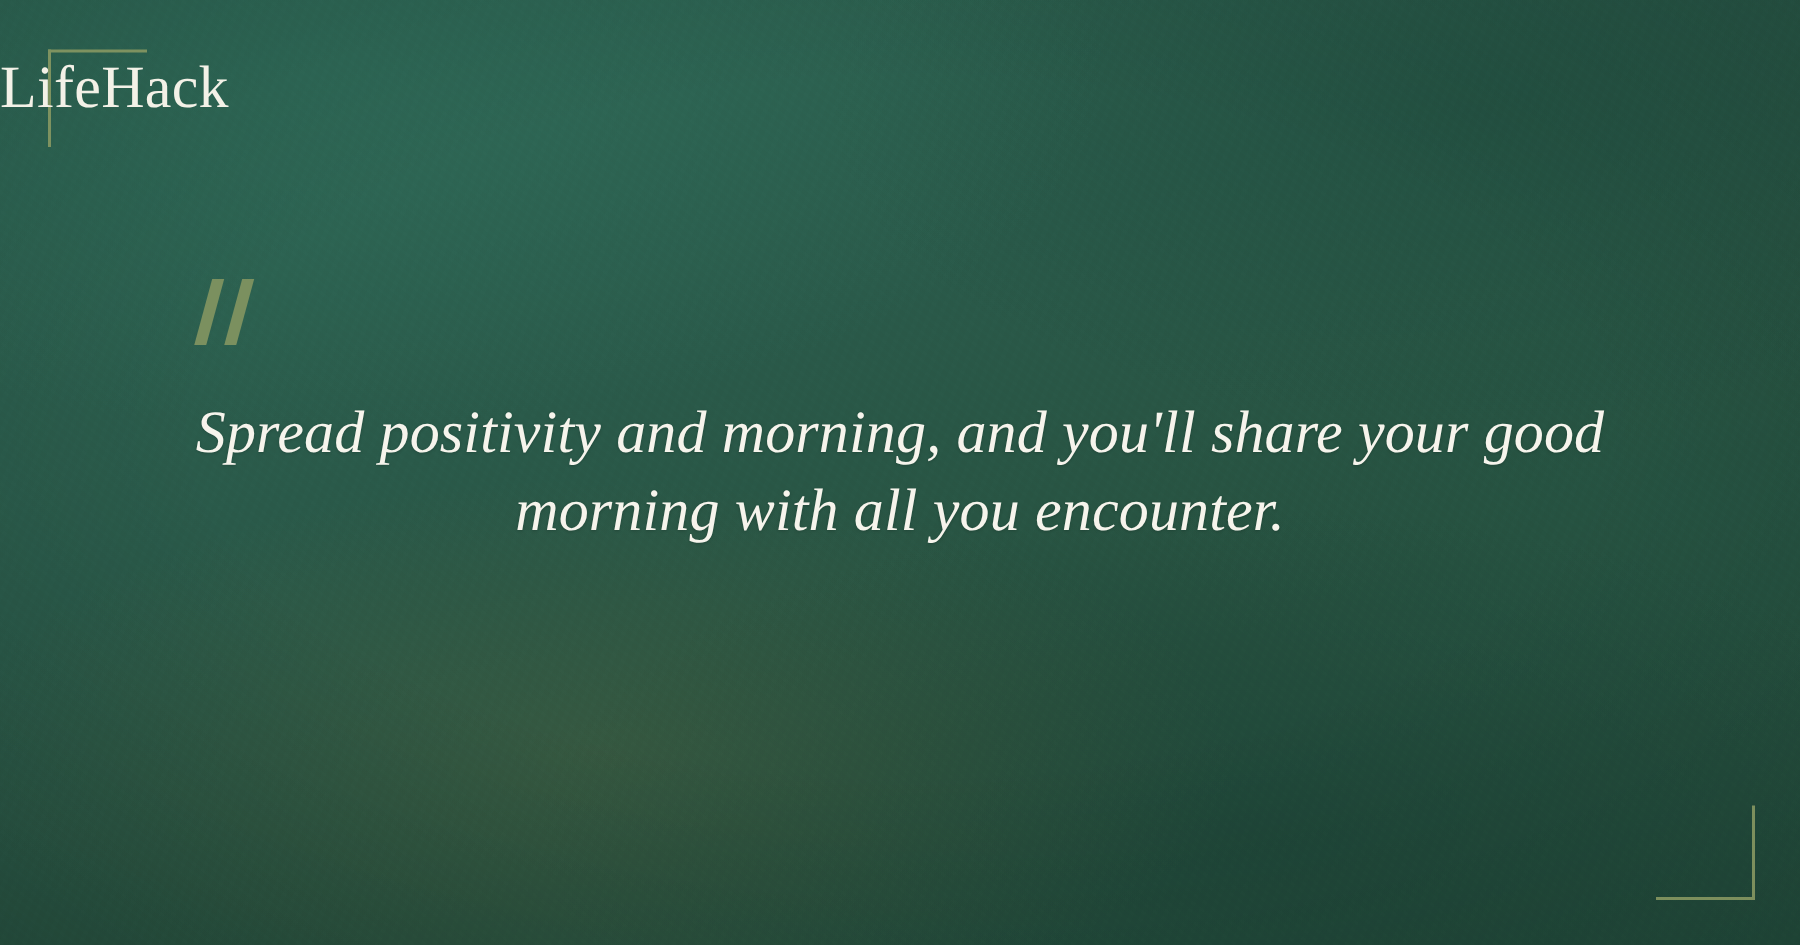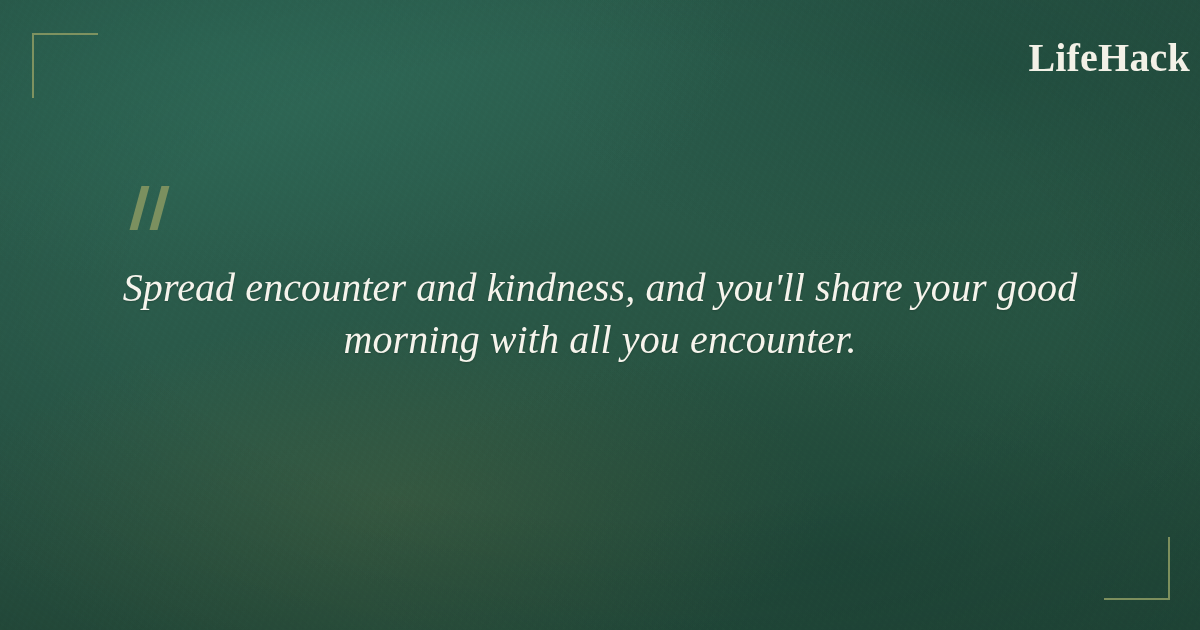--- a/index.html
+++ b/index.html
@@ -70,27 +70,27 @@
     border-bottom: 2px solid #8a9a63;
     border-right: 2px solid #8a9a63;
     opacity: 0.88;
   }
 
   
   .brand {
     position: absolute;
     top: 38px;
     left: 0;
-    right: 10px;
-    text-align: right;
+    right: 0;
+    text-align: left;
     color: #f3f1e7;
     font-size: 40px;
     line-height: 1;
     letter-spacing: 0.2px;
-    font-weight: 700;
+    font-weight: 400;
     font-family: "Liberation Serif", "DejaVu Serif", serif;
   }
 
   
   .quote-mark {
     position: absolute;
     left: 122px;
     top: 170px;
     width: 80px;
     height: 90px;
@@ -132,16 +132,16 @@
   <div class="brand">LifeHack</div>
 
   <div class="quote-mark">
     <svg width="80" height="90" viewBox="0 0 80 90" aria-hidden="true">
       <path d="M22 16 L30 16 L25 60 L17 60 Z" fill="#7f9260" opacity="0.95" transform="skewX(-9)"></path>
       <path d="M42 16 L50 16 L45 60 L37 60 Z" fill="#7f9260" opacity="0.95" transform="skewX(-9)"></path>
     </svg>
   </div>
 
   <div class="quote-block">
-    <p class="quote-text">Spread encounter and kindness, and you'll share your good morning with all you encounter.</p>
+    <p class="quote-text">Spread positivity and morning, and you'll share your good morning with all you encounter.</p>
   </div>
 
 </div>
 
 </body></html>

